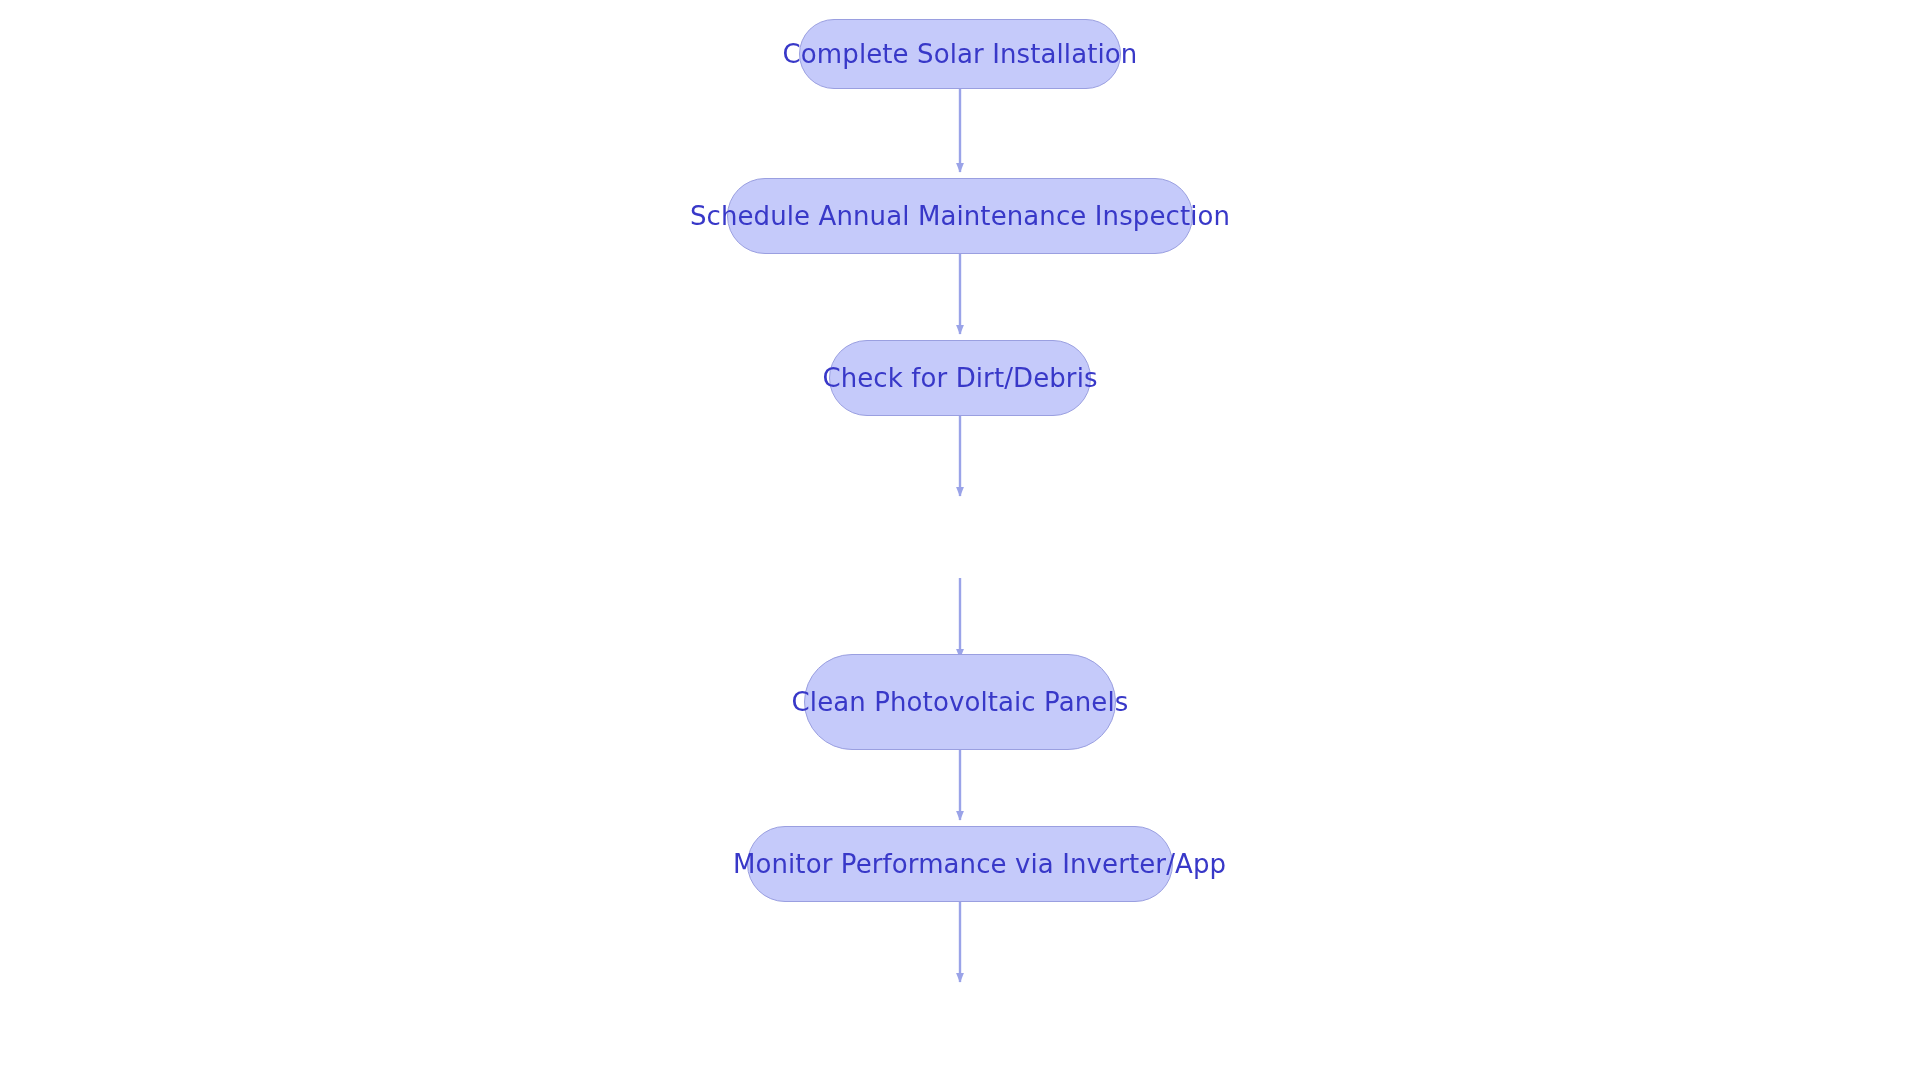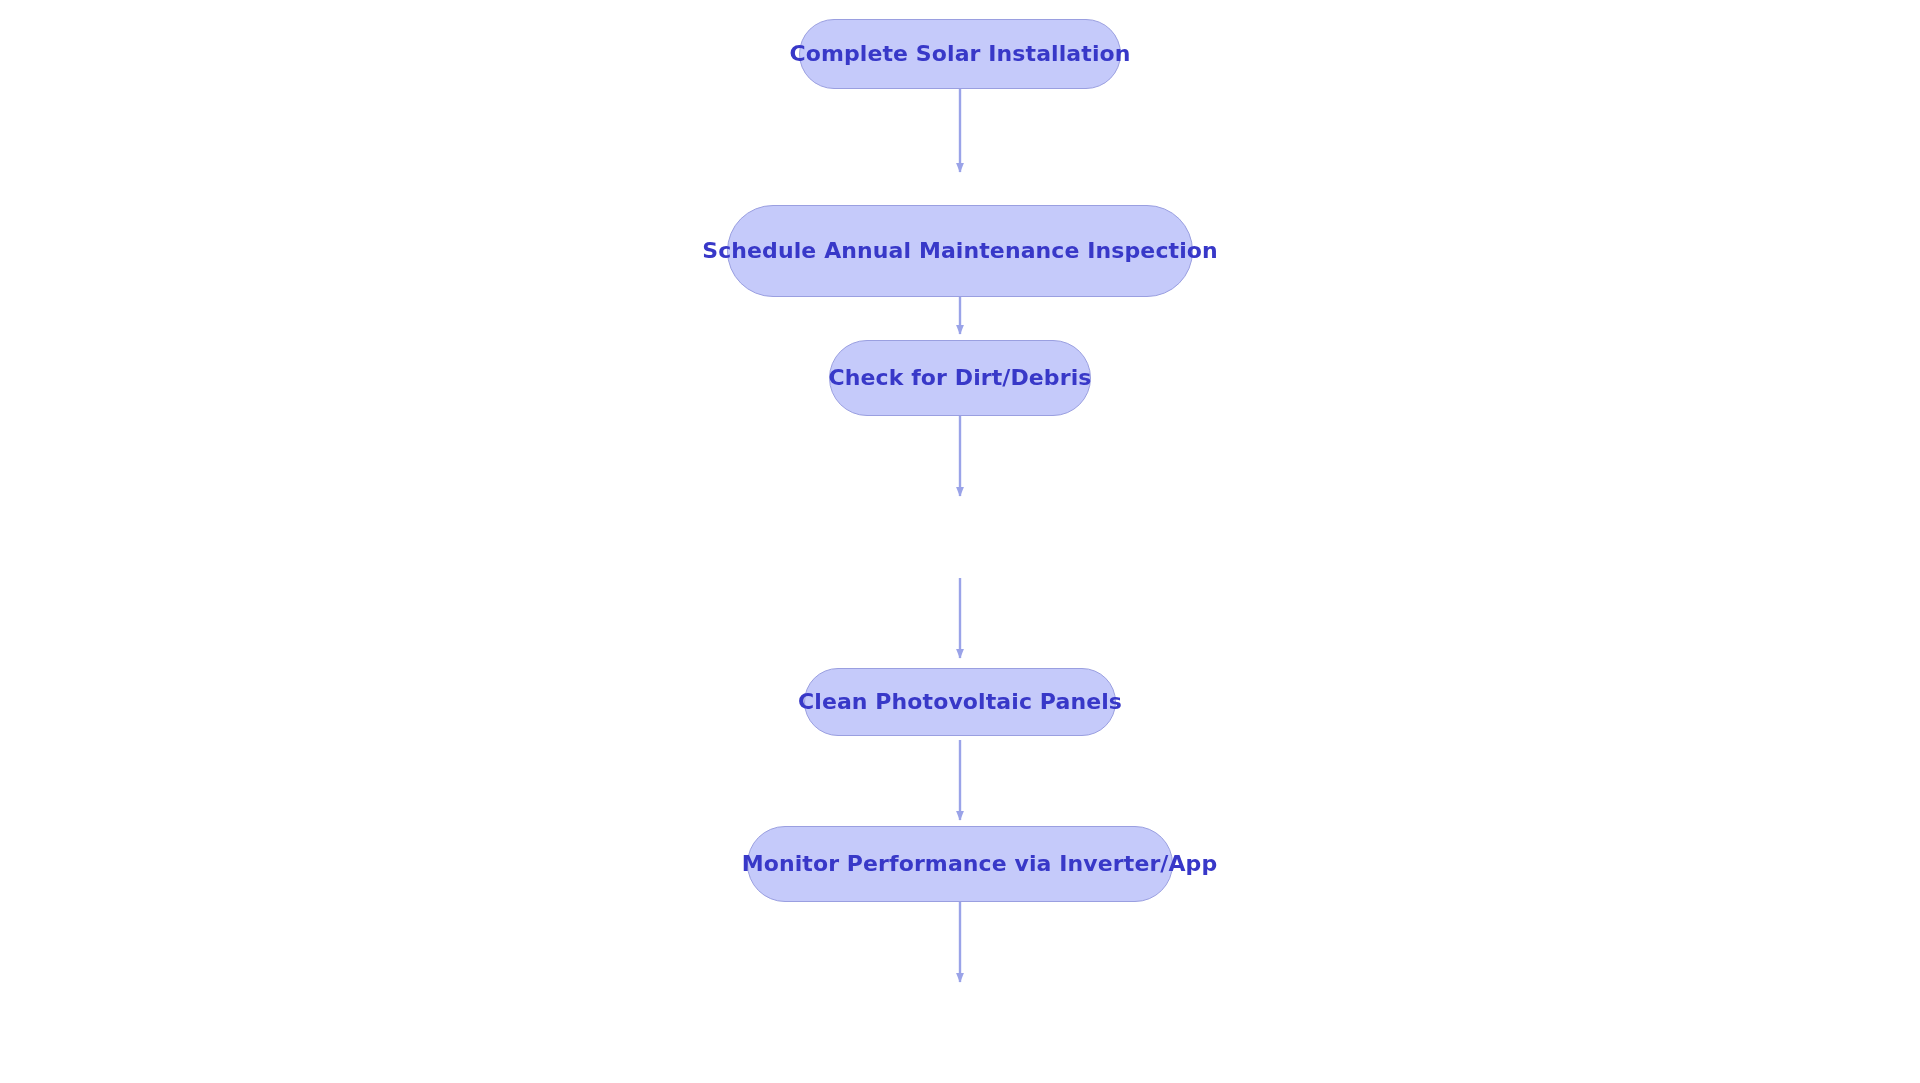--- a/index.html
+++ b/index.html
@@ -49,22 +49,22 @@
     align-items: center;
     justify-content: center;
     background: #c5cafa;
     border: 1px solid #9a9fe0;
     border-radius: 999px;
     transform: translate(-50%, -50%);
   }
 
   .node-label {
     color: #3838c8;
-    font-size: 22px;
-    font-weight: 700;
+    font-size: 26px;
+    font-weight: 400;
     line-height: 1;
     letter-spacing: 0.1px;
     white-space: nowrap;
     text-align: center;
   }
 </style>
 </head>
 <body>
 
 <div id="flowchart">
@@ -82,27 +82,27 @@
         <line x1="960" y1="578" x2="960" y2="658" stroke="#9aa3e8" stroke-width="2.4" marker-end="url(#arrowhead)"></line>
         <line x1="960" y1="740" x2="960" y2="820" stroke="#9aa3e8" stroke-width="2.4" marker-end="url(#arrowhead)"></line>
         <line x1="960" y1="902" x2="960" y2="982" stroke="#9aa3e8" stroke-width="2.4" marker-end="url(#arrowhead)"></line>
       </g>
   </svg>
 
   <div id="node-layer">
       <div class="node" style="left: 960px; top: 54px; width: 322px; height: 70px; background: rgb(197, 202, 250); border-color: rgb(154, 159, 224);">
         <span class="node-label" style="color: rgb(56, 56, 200);">Complete Solar Installation</span>
       </div>
-      <div class="node" style="left: 960px; top: 216px; width: 466px; height: 92px; background: rgb(197, 202, 250); border-color: rgb(154, 159, 224); margin-top: 35px;">
+      <div class="node" style="left: 960px; top: 216px; width: 466px; height: 76px; background: rgb(197, 202, 250); border-color: rgb(154, 159, 224);">
         <span class="node-label" style="color: rgb(56, 56, 200);">Schedule Annual Maintenance Inspection</span>
       </div>
       <div class="node" style="left: 960px; top: 378px; width: 262px; height: 76px; background: rgb(197, 202, 250); border-color: rgb(154, 159, 224);">
         <span class="node-label" style="color: rgb(56, 56, 200); text-align: center;">Check for Dirt/Debris</span>
       </div>
-      <div class="node" style="left: 960px; top: 702px; width: 312px; height: 68px; background: rgb(197, 202, 250); border-color: rgb(154, 159, 224);">
+      <div class="node" style="left: 960px; top: 702px; width: 312px; height: 96px; background: rgb(197, 202, 250); border-color: rgb(154, 159, 224);">
         <span class="node-label" style="color: rgb(56, 56, 200);">Clean Photovoltaic Panels</span>
       </div>
       <div class="node" style="left: 960px; top: 864px; width: 426px; height: 76px; background: rgb(197, 202, 250); border-color: rgb(154, 159, 224);">
         <span class="node-label" style="color: rgb(56, 56, 200); margin-left: 39px;">Monitor Performance via Inverter/App</span>
       </div>
     </div>
 
 </div>
 
 </body></html>

